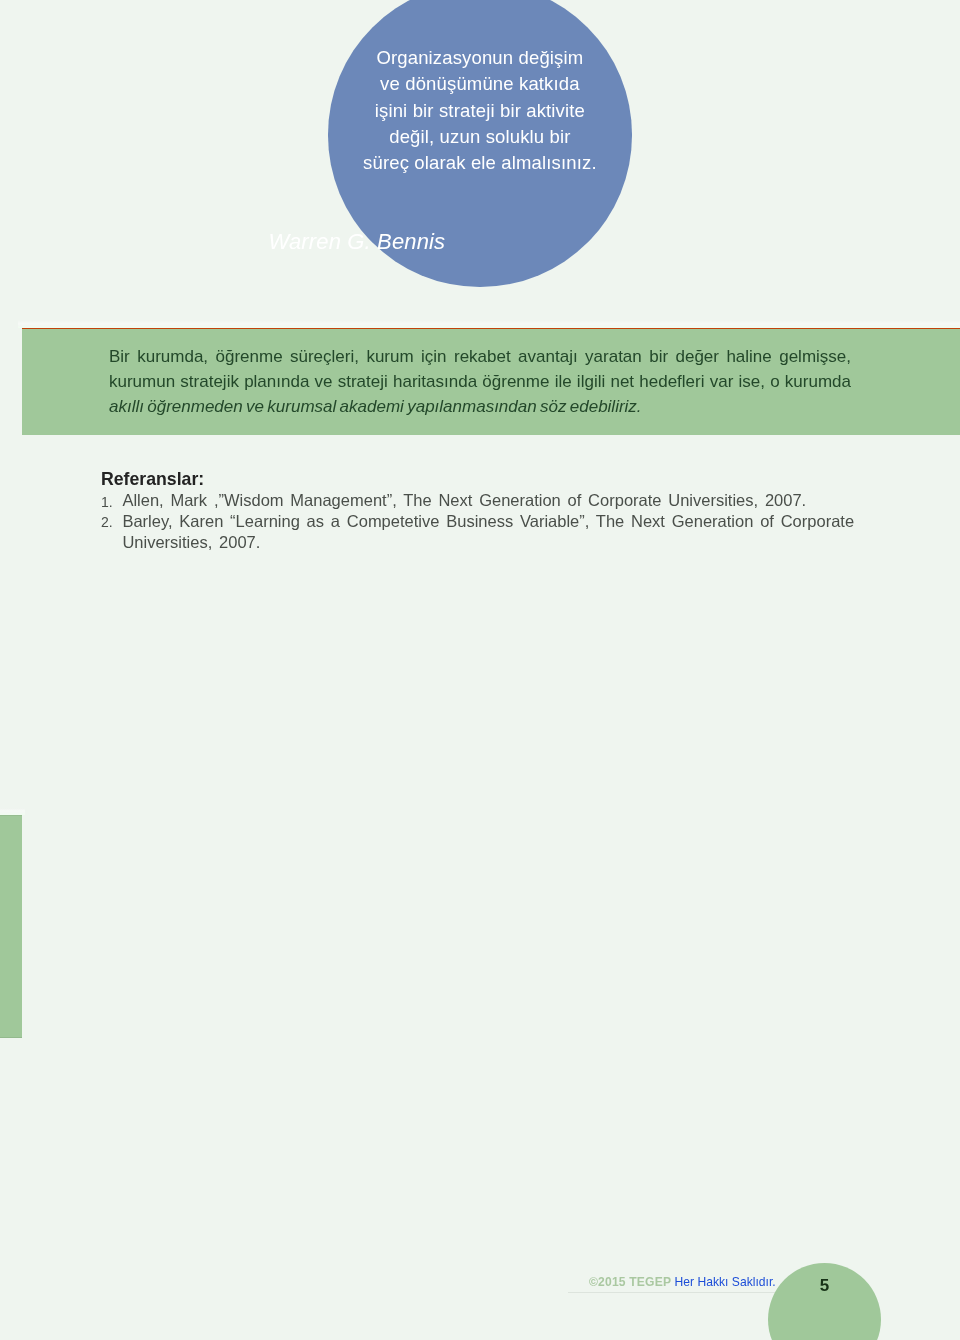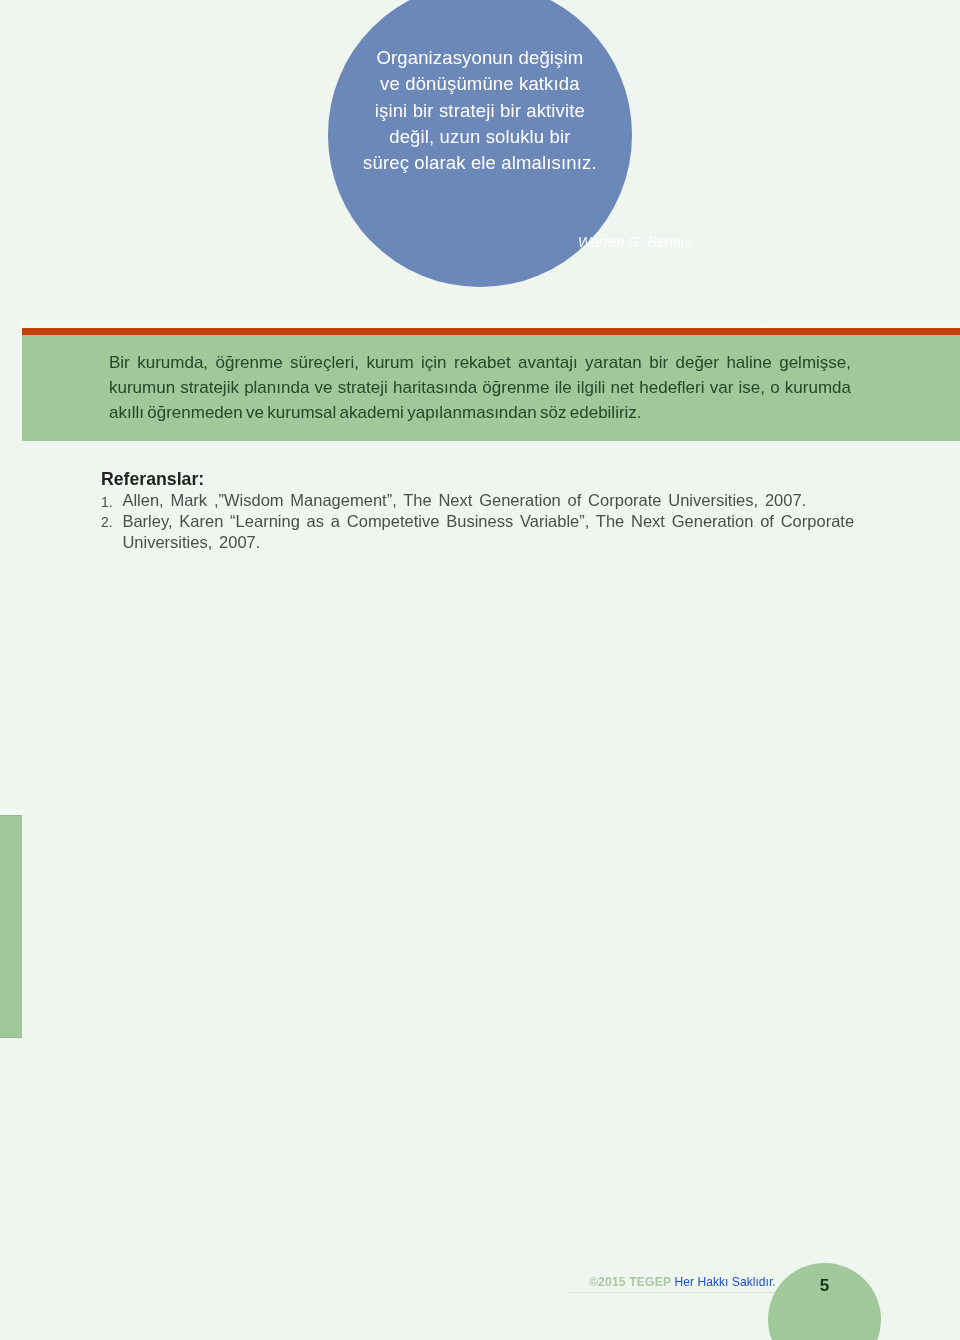--- a/index.html
+++ b/index.html
@@ -19,37 +19,37 @@
     box-sizing:border-box;
   }
   .quote-text{
     position:absolute;left:-60px;top:62.0px;width:423px;
     text-align:center;color:#ffffff;
     font-size:18.5px;line-height:26.15px;font-weight:400;letter-spacing:0.15px;
   }
   .quote-text .ln{display:block;}
   .quote-author{
     position:absolute;left:-60px;top:245.6px;width:423px;
-    text-align:right;color:#ffffff;
-    font-size:14px;font-style:italic;font-weight:400;line-height:26.15px;letter-spacing:0.15px;
+    text-align:left;color:#ffffff;
+    font-size:22px;font-style:italic;font-weight:400;line-height:26.15px;letter-spacing:0.15px;
   }
 
   
   .band-halo{position:absolute;left:18px;top:320px;width:942px;height:8px;background:linear-gradient(to bottom,rgba(255,255,255,0) 0%,rgba(255,255,255,0.45) 40%,rgba(255,255,255,0.3) 70%,rgba(240,255,240,0.85) 100%);}
   .green-band{
     position:absolute;left:22px;top:328px;width:938px;height:106px;
     background:#a0c89a;
-    border-top:7px solid #c2410c;
+    border-top:1px solid #c2410c;
   }
   .band-text{
     position:absolute;left:87px;top:14.6px;width:742px;
     color:#23482a;font-size:17px;line-height:25.1px;letter-spacing:0px;word-spacing:-1.4px;
   }
   .band-text .ln{display:block;text-align:justify;text-align-last:justify;white-space:pre-wrap;}
-  .band-text .ln.last{text-align:center;text-align-last:left;}
+  .band-text .ln.last{text-align:center;text-align-last:left;font-style:italic;}
 
   
   .refs{position:absolute;left:101px;top:469px;width:780px;}
   .refs-title{font-size:17.7px;font-weight:bold;color:#232323;line-height:21px;letter-spacing:0px;}
   .refs-list{margin:0;padding:0;list-style:none;}
   .refs-list li{
     position:relative;padding-left:21.4px;
     font-size:16.5px;line-height:20.8px;color:#4a4f4a;word-spacing:2.2px;
   }
   .refs-list li .num{position:absolute;left:0;top:1.5px;font-size:14px;word-spacing:0;}

